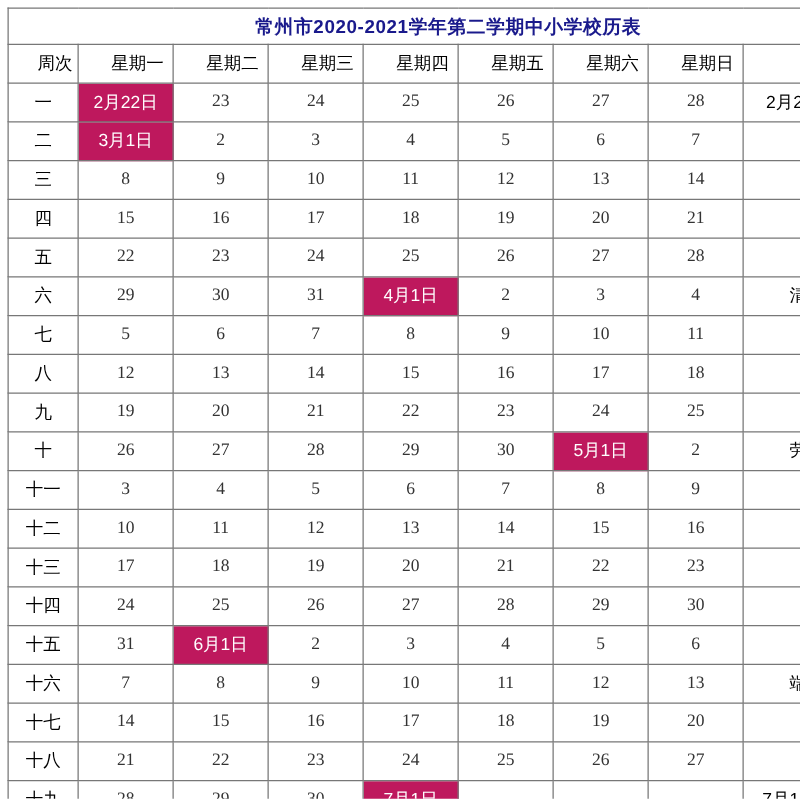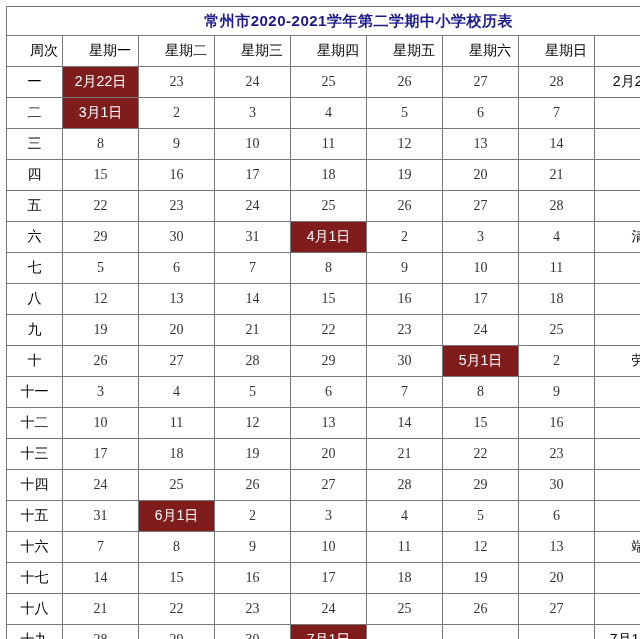--- a/index.html
+++ b/index.html
@@ -61,21 +61,21 @@
     font-family: "Liberation Serif", "DejaVu Serif", serif;
     font-size: 14px;
     color: #333333;
   }
   td.note {
     font-family: "Liberation Sans", "DejaVu Sans", sans-serif;
     font-size: 13px;
     color: #000000;
   }
   td.hl {
-    background: #7f1d1d;
+    background: #be185d;
     color: #ffffff;
     font-family: "Liberation Sans", "DejaVu Sans", sans-serif;
     font-weight: bold;
     font-size: 14px;
   }
   col.c-wk { width: 56px; }
   col.c-d  { width: 76px; }
   col.c-nt { width: 116px; }
 </style>
 </head>

